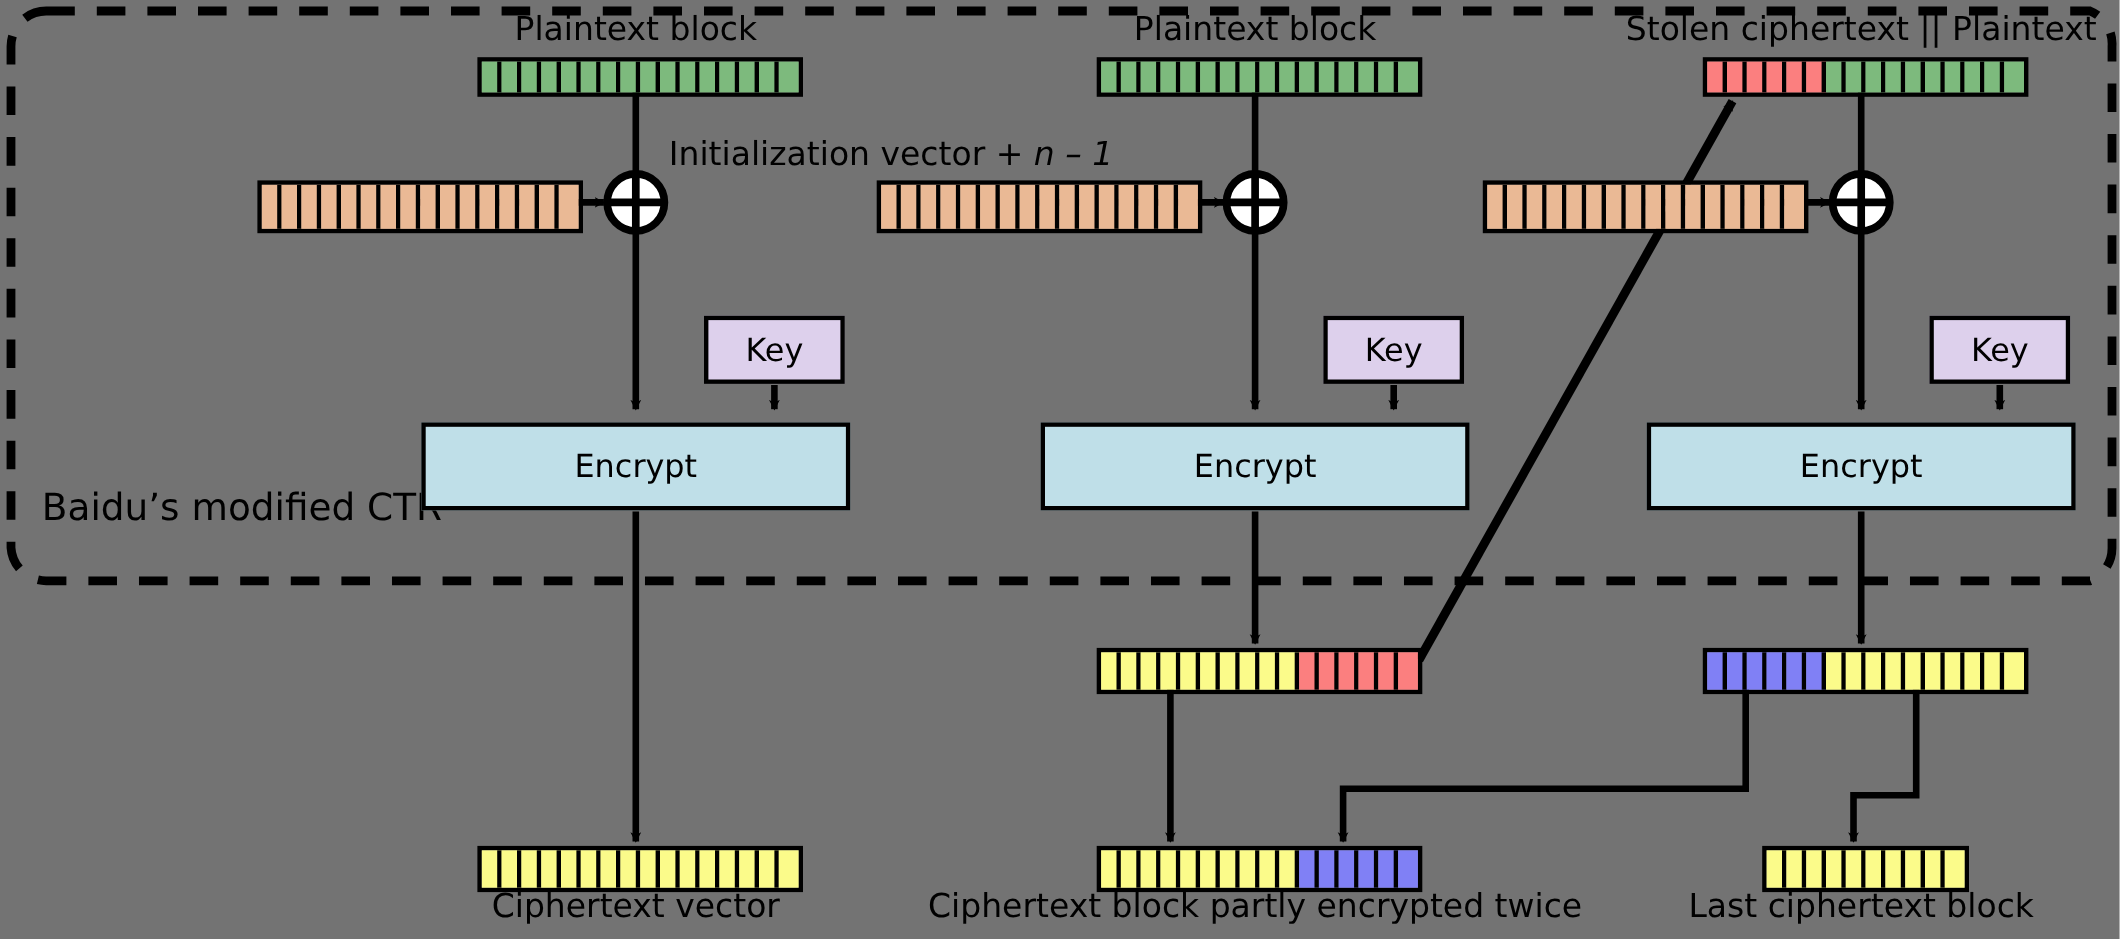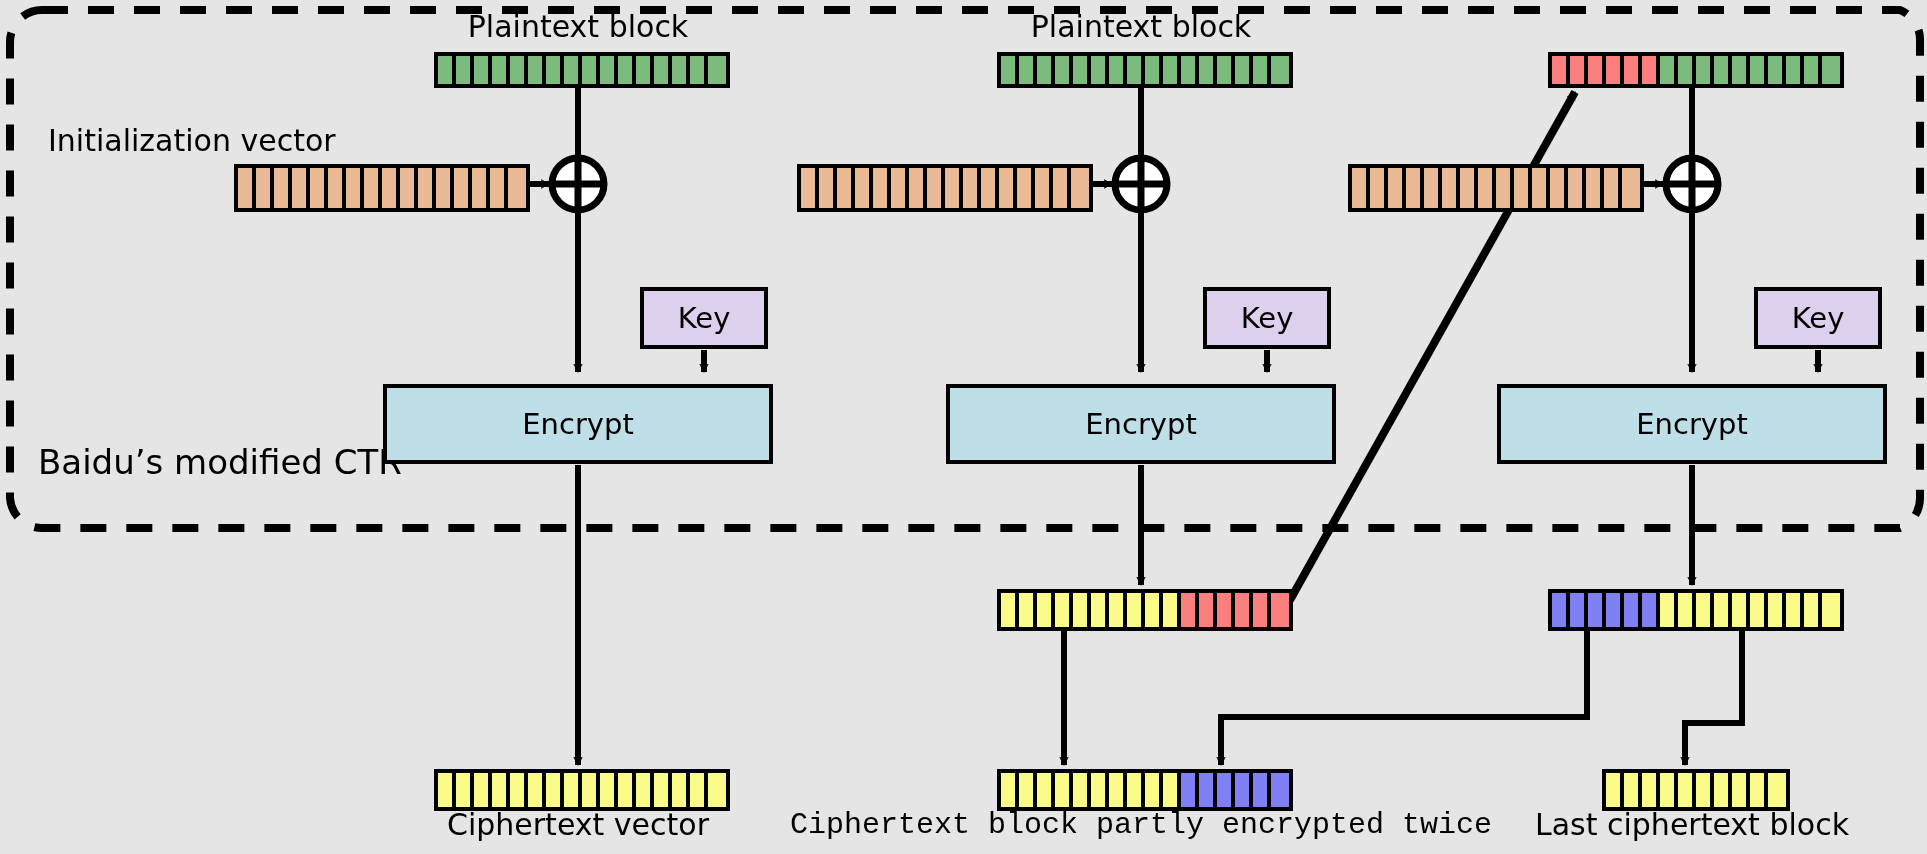--- a/index.html
+++ b/index.html
@@ -1,17 +1,17 @@
 <!DOCTYPE html>
 <html><head>
 <meta charset="utf-8">
 <style>
   html,body{margin:0;padding:0;background:#ffffff;}
   body{font-family:"DejaVu Sans","Liberation Sans",sans-serif;}
-  #stage{position:relative;width:1927px;height:854px;background:#e5e5e5;overflow:hidden;}
+  #stage{position:relative;width:1927px;height:854px;background:#737373;overflow:hidden;}
   #stage svg{position:absolute;left:0;top:0;width:1927px;height:854px;}
   .lbl{position:absolute;white-space:nowrap;color:#000;font-size:30px;line-height:34px;}
   .lbl.c{transform:translateX(-50%);}
   .boxlbl{position:absolute;white-space:nowrap;color:#000;font-size:29px;
           transform:translate(-50%,-50%);}
   .ital{font-style:italic;}
 </style>
 </head>
 <body>
 
@@ -65,29 +65,30 @@
       <line x1="1818" y1="350" x2="1818" y2="372" stroke="#000" stroke-width="6" marker-end="url(#ah)"></line>
       <line x1="1692" y1="465" x2="1692" y2="585" stroke="#000" stroke-width="6" marker-end="url(#ah)"></line>
 
       <path d="M 1587,623 V 717 H 1221 V 765" fill="none" stroke="#000" stroke-width="6" marker-end="url(#ah)"></path>
 
       <path d="M 1742,623 V 723 H 1685 V 765" fill="none" stroke="#000" stroke-width="6" marker-end="url(#ah)"></path>
     </g>
   </svg>
 
   <div class="lbl c" style="left:578px; top:10px;">Plaintext block</div>
-  <div class="lbl" style="left:48px; top:124px;">Initialization vector</div>
 
   <div class="lbl c" style="left:1141px; top:10px;">Plaintext block</div>
-
+  <div class="lbl" style="left:608px; top:124px;"><span>Initialization vector + </span><span class="ital">n – 1</span></div>
+
+  <div class="lbl c" style="left:1692px; top:10px;">Stolen ciphertext || Plaintext</div>
 
   <div class="lbl" style="left:38px; top:445px; font-size:34px;">Baidu’s modified CTR</div>
 
   <div class="lbl c" style="left:578px; top:808px;">Ciphertext vector</div>
-  <div class="lbl c" style="left:1141px; top:808px;font-family:Liberation Mono, monospace;">Ciphertext block partly encrypted twice</div>
+  <div class="lbl c" style="left:1141px; top:808px;">Ciphertext block partly encrypted twice</div>
   <div class="lbl c" style="left:1692px; top:808px;text-align:center;">Last ciphertext block</div>
 
   <div id="shapes">
       <div style="position: absolute; display: flex; left: 434px; top: 52px; height: 28px; border: 4px solid rgb(0, 0, 0); box-sizing: content-box;">
         <div style="width: 18px; height: 28px; background: rgb(125, 186, 125); box-sizing: border-box; border-right: 4px solid rgb(0, 0, 0);"></div>
         <div style="width: 18px; height: 28px; background: rgb(125, 186, 125); box-sizing: border-box; border-right: 4px solid rgb(0, 0, 0);"></div>
         <div style="width: 18px; height: 28px; background: rgb(125, 186, 125); box-sizing: border-box; border-right: 4px solid rgb(0, 0, 0);"></div>
         <div style="width: 18px; height: 28px; background: rgb(125, 186, 125); box-sizing: border-box; border-right: 4px solid rgb(0, 0, 0);"></div>
         <div style="width: 18px; height: 28px; background: rgb(125, 186, 125); box-sizing: border-box; border-right: 4px solid rgb(0, 0, 0);"></div>
         <div style="width: 18px; height: 28px; background: rgb(125, 186, 125); box-sizing: border-box; border-right: 4px solid rgb(0, 0, 0);"></div>

